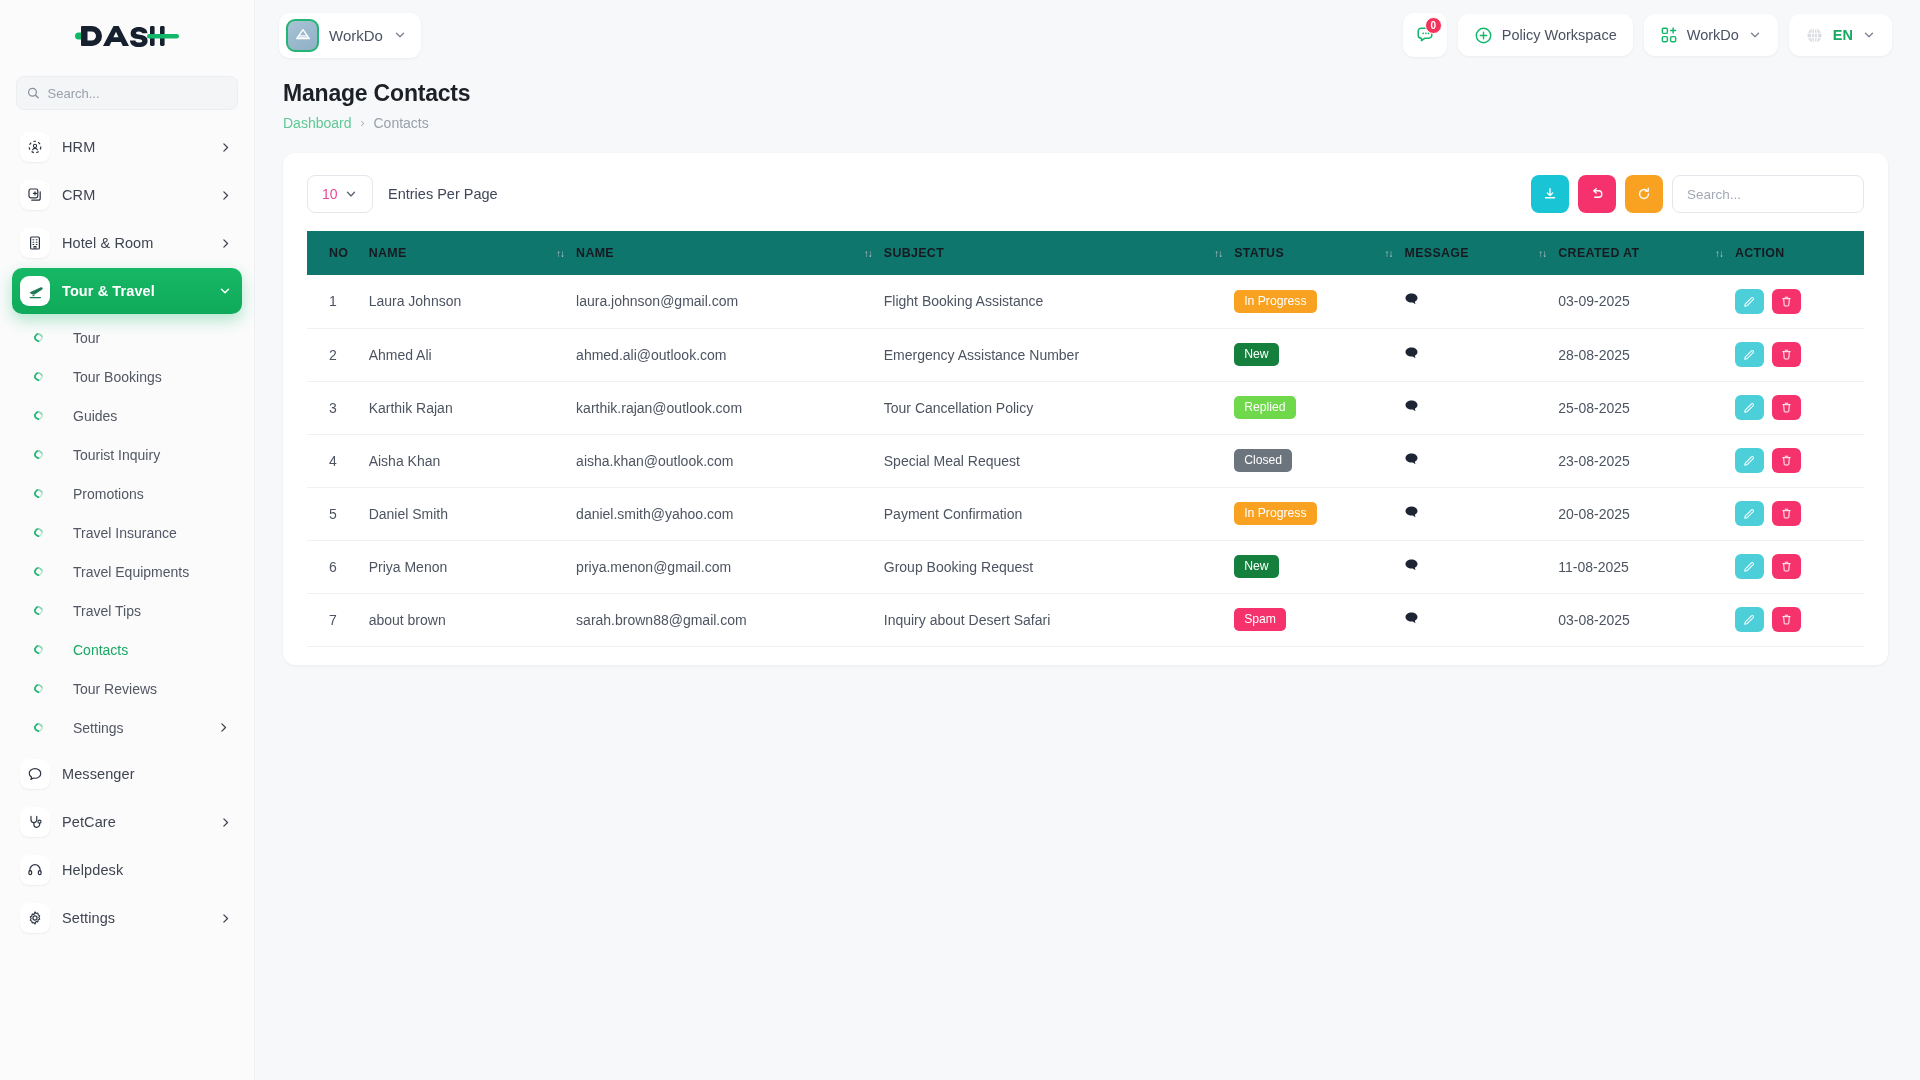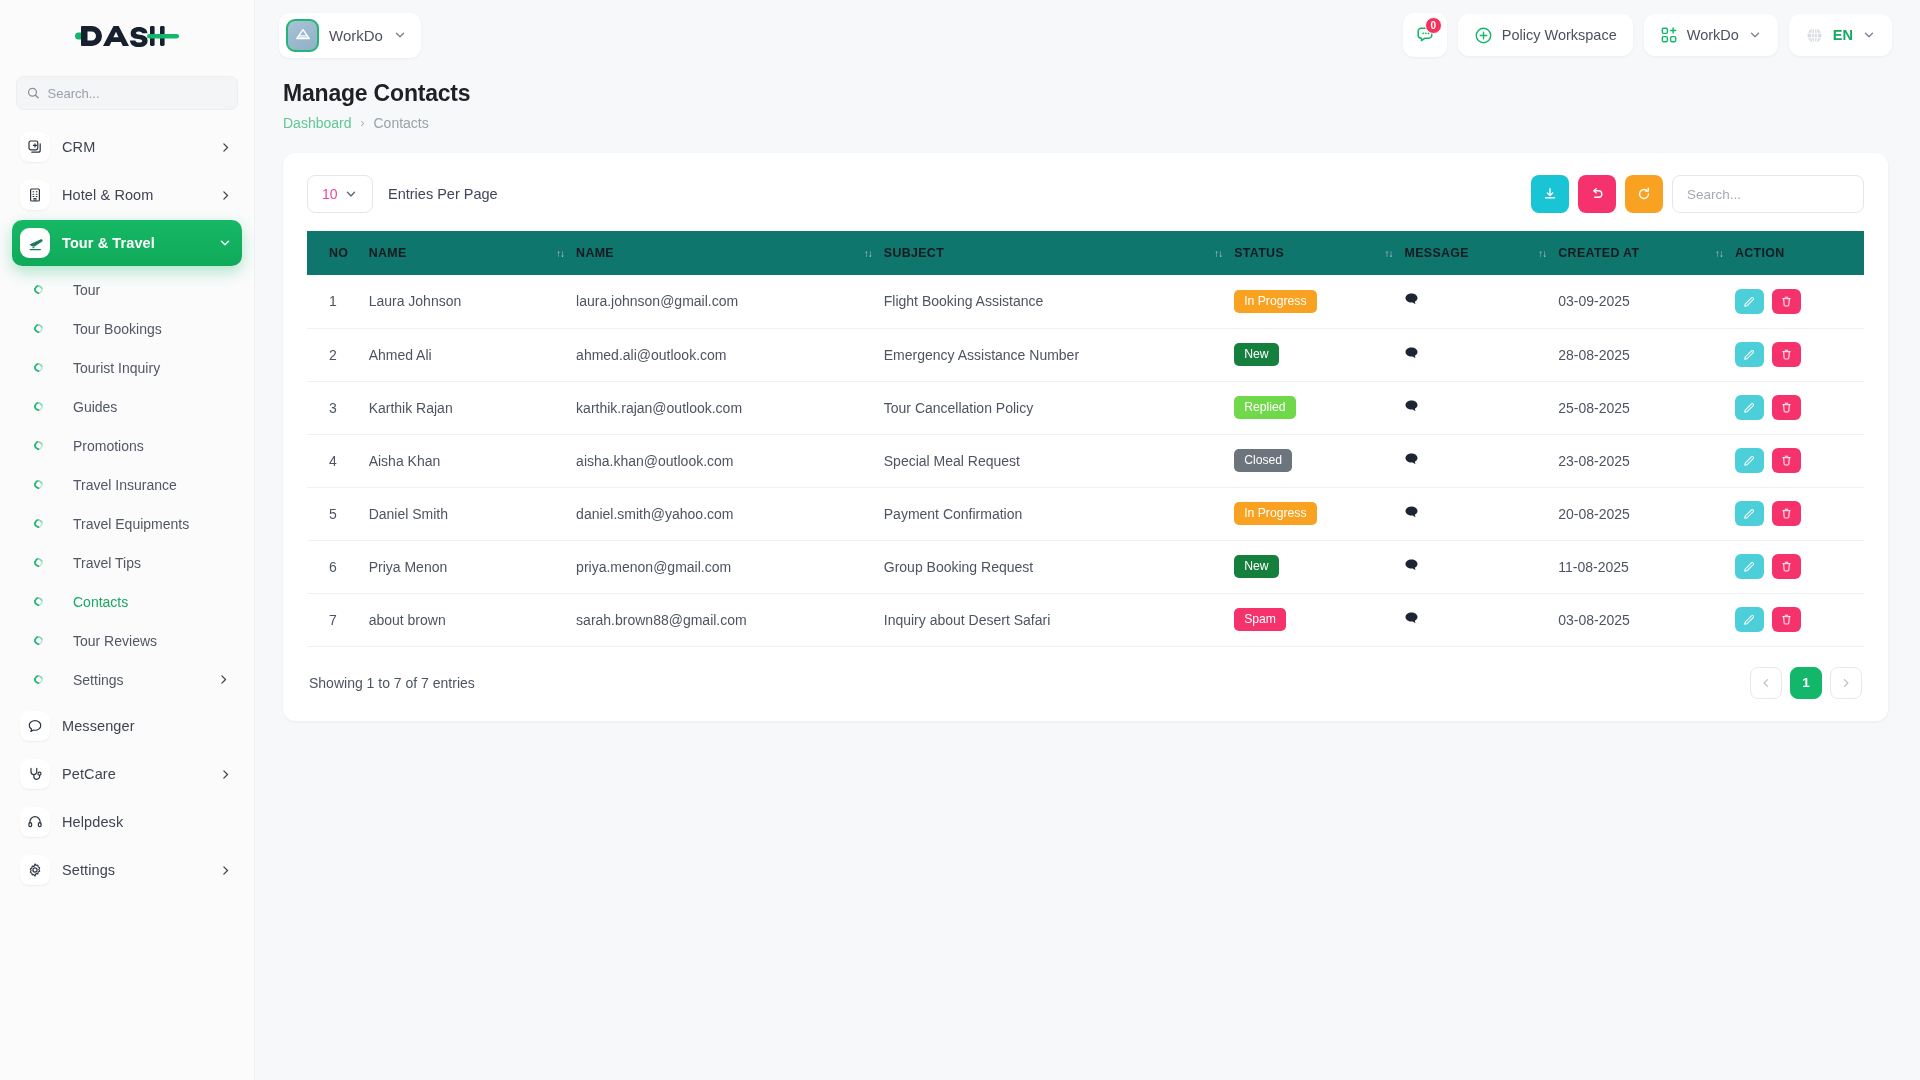--- a/index.html
+++ b/index.html
@@ -277,20 +277,35 @@
     <div class="search-box">
       <svg width="14" height="14" viewBox="0 0 16 16">
         <circle cx="7" cy="7" r="5" fill="none" stroke="#8a919c" stroke-width="1.6"></circle>
         <line x1="10.8" y1="10.8" x2="14.2" y2="14.2" stroke="#8a919c" stroke-width="1.8" stroke-linecap="round"></line>
       </svg>
       <input type="text" placeholder="Search..." style="">
     </div>
 
     <nav class="nav">
 
+      <div class="nav-item">
+        <span class="ico-tile">
+          <svg width="16" height="16" viewBox="0 0 20 20">
+            <circle cx="10" cy="10" r="7.2" fill="none" stroke="#2c3442" stroke-width="1.5" stroke-dasharray="3.2 3"></circle>
+            <circle cx="10" cy="8.6" r="2" fill="none" stroke="#2c3442" stroke-width="1.4"></circle>
+            <path d="M6.8 14 a3.4 3.4 0 0 1 6.4 0" fill="none" stroke="#2c3442" stroke-width="1.4"></path>
+          </svg>
+        </span>
+        <span class="label">HRM</span>
+        <span class="chev">
+          <svg width="13" height="13" viewBox="0 0 16 16">
+              <path d="M6 3.5 L10.5 8 L6 12.5" fill="none" stroke="currentColor" stroke-width="1.6" stroke-linecap="round" stroke-linejoin="round"></path>
+            </svg>
+        </span>
+      </div>
 
       <div class="nav-item">
         <span class="ico-tile">
           <svg width="16" height="16" viewBox="0 0 20 20">
             <rect x="2.5" y="2.5" width="11" height="11" rx="2.2" fill="none" stroke="#2c3442" stroke-width="1.5"></rect>
             <path d="M6 16.5 h8 a2.5 2.5 0 0 0 2.5 -2.5 v-8" fill="none" stroke="#2c3442" stroke-width="1.5" stroke-linecap="round"></path>
             <path d="M8 8 h4 M10 6 v4" stroke="#2c3442" stroke-width="1.5" stroke-linecap="round"></path>
           </svg>
         </span>
         <span class="label">CRM</span>
@@ -337,25 +352,25 @@
         <div class="sub-item">
           <span class="dot"></span>
           <span class="label">Tour</span>
         </div>
         <div class="sub-item">
           <span class="dot"></span>
           <span class="label">Tour Bookings</span>
         </div>
         <div class="sub-item">
           <span class="dot"></span>
+          <span class="label">Guides</span>
+        </div>
+        <div class="sub-item">
+          <span class="dot"></span>
           <span class="label">Tourist Inquiry</span>
-        </div>
-        <div class="sub-item">
-          <span class="dot"></span>
-          <span class="label">Guides</span>
         </div>
         <div class="sub-item">
           <span class="dot"></span>
           <span class="label">Promotions</span>
         </div>
         <div class="sub-item">
           <span class="dot"></span>
           <span class="label">Travel Insurance</span>
         </div>
         <div class="sub-item">
@@ -789,33 +804,17 @@
                       <svg width="13" height="13" viewBox="0 0 18 18">
                         <path d="M3.9 5.1 h10.2 M7.2 3.1 h3.6 M5.1 5.1 l.7 9.2 a1 1 0 0 0 1 .9 h4.4 a1 1 0 0 0 1-.9 l.7-9.2" fill="none" stroke="#fff" stroke-width="1.35" stroke-linecap="round" stroke-linejoin="round"></path>
                       </svg>
                     </button>
                   </div>
                 </td>
               </tr>
             </tbody>
         </table>
 
-        <div class="card-foot">
-          <span class="foot-info">Showing 1 to 7 of 7 entries</span>
-          <div class="pager">
-            <div class="pg">
-              <svg width="12" height="12" viewBox="0 0 16 16">
-                  <path d="M10 3.5 L5.5 8 L10 12.5" fill="none" stroke="currentColor" stroke-width="1.6" stroke-linecap="round" stroke-linejoin="round"></path>
-                </svg>
-            </div>
-            <div class="pg active">1</div>
-            <div class="pg">
-              <svg width="12" height="12" viewBox="0 0 16 16">
-                  <path d="M6 3.5 L10.5 8 L6 12.5" fill="none" stroke="currentColor" stroke-width="1.6" stroke-linecap="round" stroke-linejoin="round"></path>
-                </svg>
-            </div>
-          </div>
-        </div>
 
       </div>
     </div>
   </section>
 </div>
 
 </body></html>

